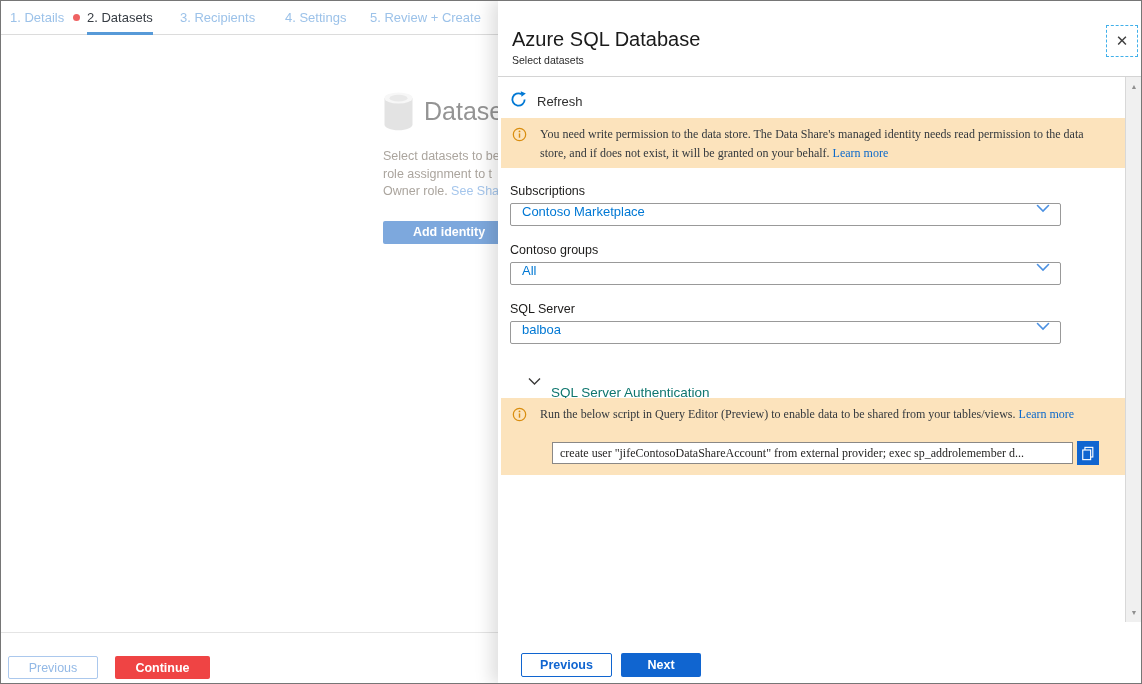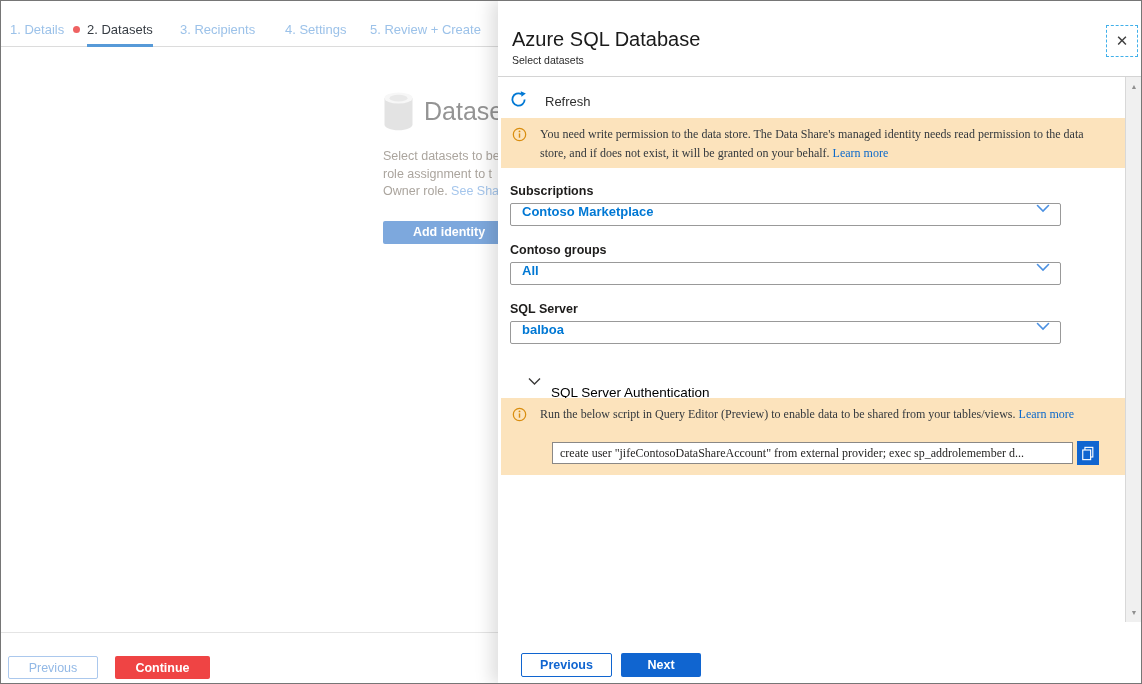--- a/index.html
+++ b/index.html
@@ -7,21 +7,21 @@
   body {
     font-family:"Liberation Sans","DejaVu Sans",sans-serif;
     background:#fff; position:relative; overflow:hidden;
     color:#1b1a19;
   }
   .frame { position:absolute; inset:0; border:1px solid #767676; z-index:50; pointer-events:none; }
 
   
   .left-page { position:absolute; left:0; top:0; width:498px; height:684px; overflow:hidden; background:#fff; z-index:1; }
 
-  .tabs { position:absolute; left:0; top:12px; width:498px; height:35px; border-bottom:1px solid #dcdcdc; }
+  .tabs { position:absolute; left:0; top:0; width:498px; height:35px; border-bottom:1px solid #dcdcdc; }
   .tab { position:absolute; top:0; height:35px; display:flex; align-items:center; font-size:13px; color:#9cc2e9; cursor:pointer; }
   .tab.active { color:#373d44; }
   .tab.active::after { content:""; position:absolute; left:0; right:0; bottom:0; height:3px; background:#579ad8; }
   .dot { display:inline-block; width:7px; height:7px; border-radius:50%; background:#ef6262; margin-left:9px; }
 
   .db-icon { position:absolute; left:383px; top:91px; }
   .bg-heading { position:absolute; left:424px; top:97px; font-size:25px; color:#949494; white-space:nowrap; }
   .bg-par { position:absolute; left:383px; top:148px; font-size:12.5px; line-height:17.5px; color:#aba59e; }
   .bg-par div { white-space:nowrap; }
   .bg-link { color:#a5c6ec; }
@@ -36,39 +36,39 @@
 
   
   .panel { position:absolute; left:498px; top:0; width:644px; height:684px; background:#fff; z-index:5;
     box-shadow:-7px 0 16px rgba(0,0,0,.13); }
   .panel-title { position:absolute; left:14px; top:28px; font-size:20px; color:#1a1a1a; white-space:nowrap; }
   .panel-subtitle { position:absolute; left:14px; top:54px; font-size:10.5px; color:#2b2b2b; }
   .close-btn { position:absolute; left:608px; top:25px; width:32px; height:32px; background:#fff;
     border:1px dashed #41b0ea; color:#404040; font-size:15px; line-height:30px; text-align:center; cursor:pointer; }
   .hdr-divider { position:absolute; left:0; top:76px; width:644px; height:1px; background:#d4d4d4; }
 
-  .refresh-row { position:absolute; left:12px; top:88px; height:26px; display:flex; align-items:center; gap:18px; cursor:pointer; }
+  .refresh-row { position:absolute; left:12px; top:88px; height:26px; display:flex; align-items:center; gap:10px; cursor:pointer; }
   .refresh-label { font-size:13px; color:#2f2f2f; }
 
   .banner { position:absolute; left:3px; width:624px; background:#fce3bc;font-family:Liberation Serif, serif; }
   .banner-1 { top:118px; height:50px; }
   .banner-2 { top:398px; height:77px; }
   .banner .info-ic { position:absolute; left:11px; top:9px; }
   .banner-text { position:absolute; left:39px; top:7px; width:572px; font-size:12px; line-height:19px; color:#33383d; }
   a.lnk { color:#0b69cb; text-decoration:none; }
 
-  .field { position:absolute; left:12px;font-weight:bold; }
+  .field { position:absolute; left:12px; }
   .field-label { font-size:12.5px; color:#1d1c1b; margin-bottom:5px; }
   .dropdown { width:551px; height:23px; border:1px solid #999; border-radius:2px; background:#fff;
     display:flex; align-items:flex-start; padding:0 10px 0 11px; cursor:pointer; }
   .dd-value { font-size:13px; color:#0078d4; }
   .dd-chev { margin-left:auto; display:flex; }
 
   .expander { position:absolute; left:30px; top:361px; display:flex; align-items:center; gap:10px; cursor:pointer; }
-  .expander-label { font-size:13.5px; color:#000000;margin-top:24px; }
+  .expander-label { font-size:13.5px; color:#0f766e;margin-top:24px; }
 
   .script-row-input { position:absolute; left:51px; top:44px; width:521px; height:22px; border:1px solid #8a8886;
     background:#fff; font-size:12px; color:#201f1e; padding:0 7px; font-family:inherit; white-space:nowrap;
     overflow:hidden; text-overflow:ellipsis; }
   .copy-btn { position:absolute; left:576px; top:43px; width:22px; height:24px; background:#1065d0; border:none;
     display:flex; align-items:center; justify-content:center; cursor:pointer; }
 
   .panel-footer .btn-prev { position:absolute; left:23px; top:653px; width:91px; height:24px; background:#fff;
     border:1px solid #1065d0; border-radius:2px; color:#1065d0; font-size:12.5px; font-weight:bold; font-family:inherit; }
   .panel-footer .btn-next { position:absolute; left:123px; top:653px; width:80px; height:24px; background:#1065d0;

